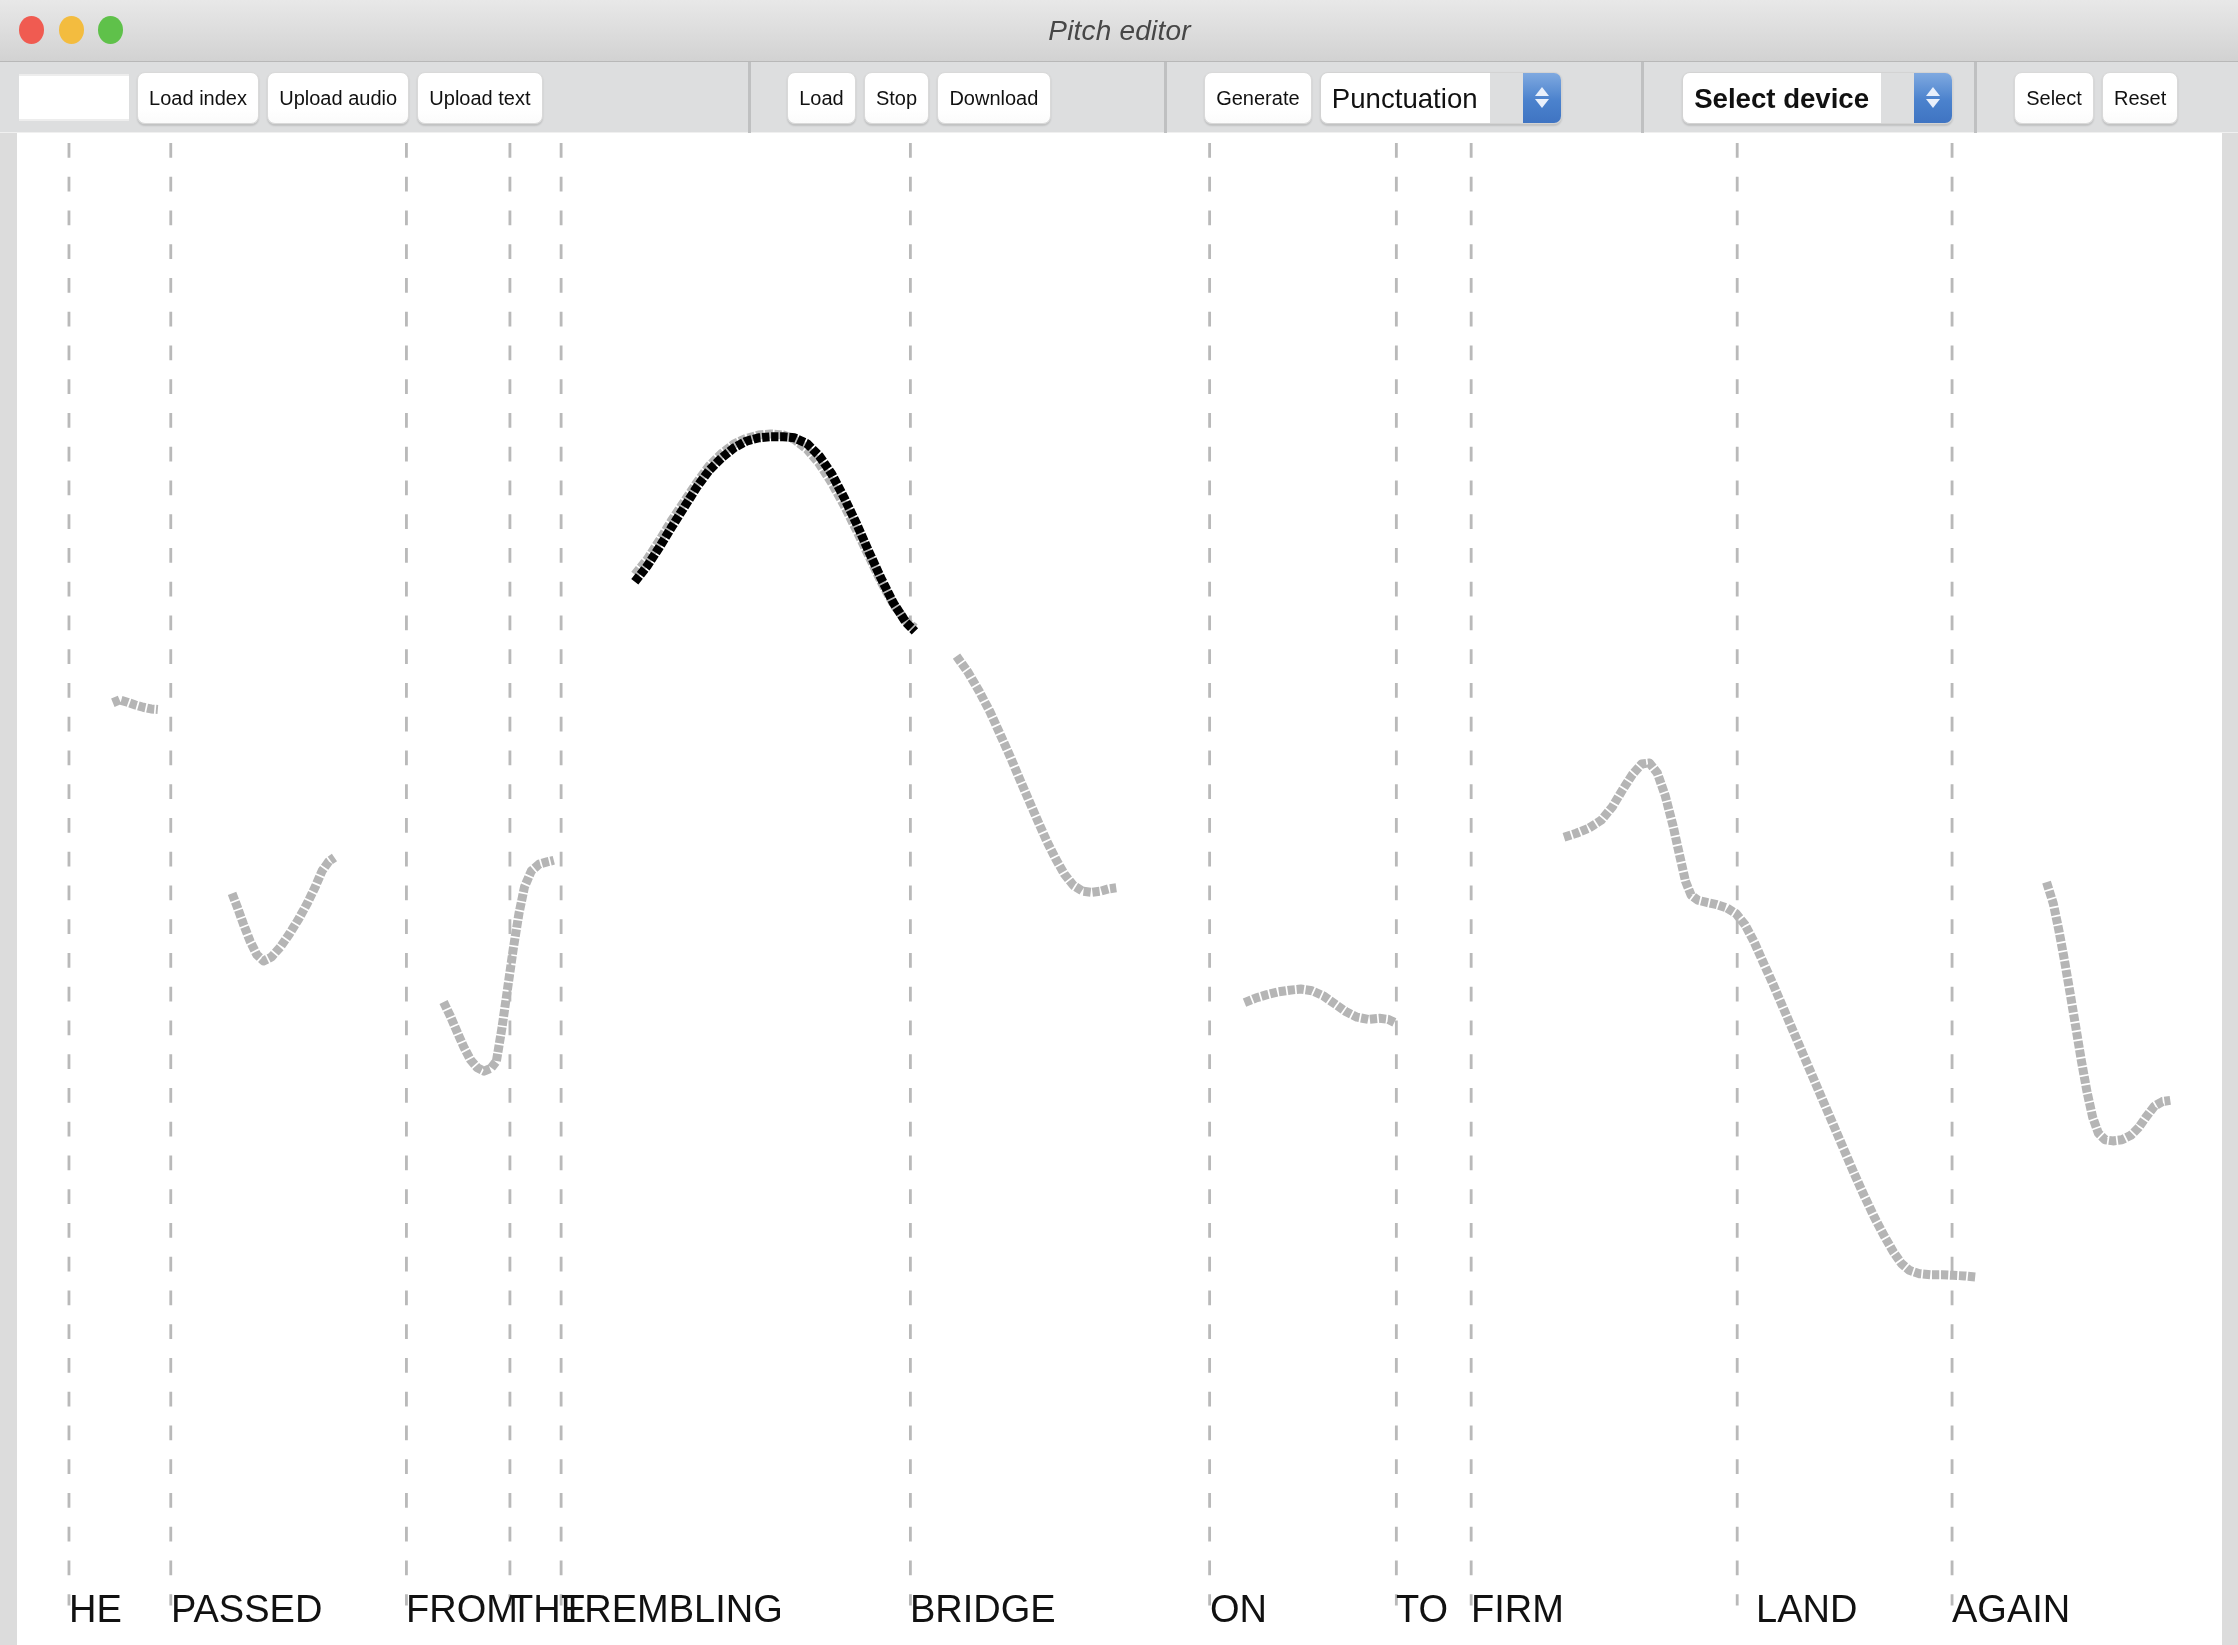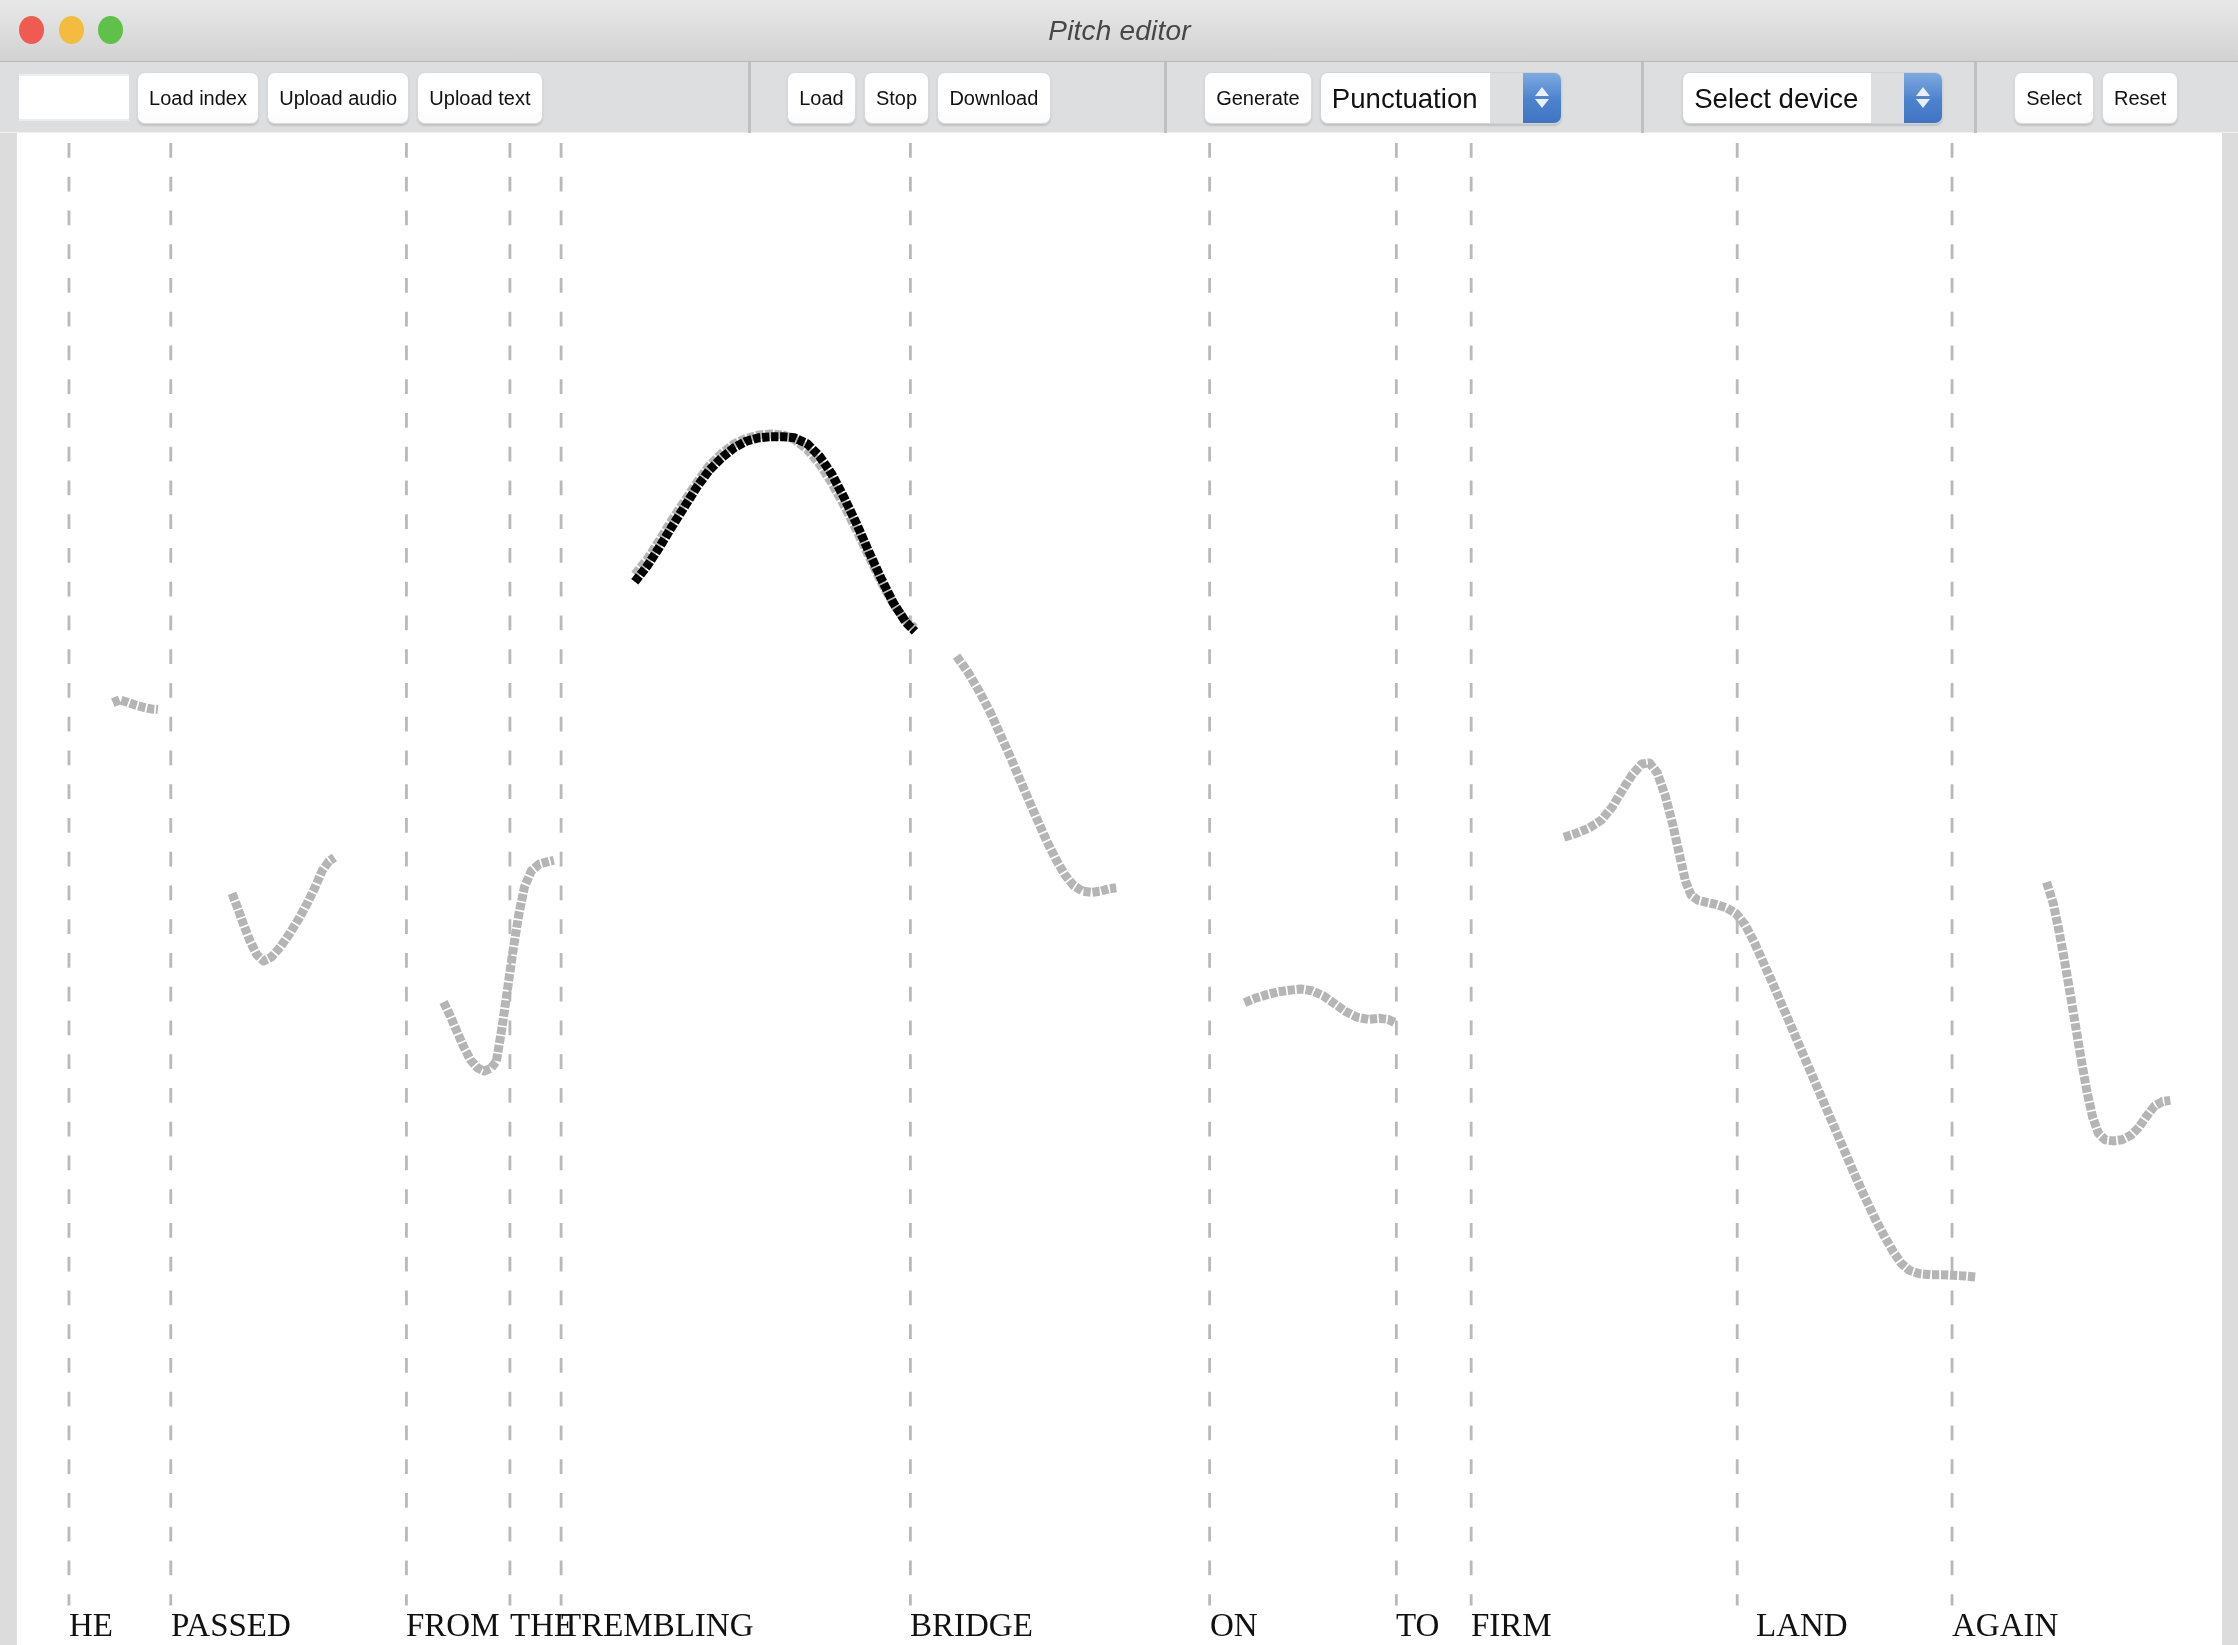--- a/index.html
+++ b/index.html
@@ -164,25 +164,25 @@
   .canvas svg { display: block; }
 
   .word-labels {
     position: absolute;
     left: 0; top: 0;
     width: 2205px; height: 1513px;
     pointer-events: none;
   }
   .word-label {
     position: absolute;
-    bottom: 2px;
-    font-size: 33px;
+    bottom: 15px;
+    font-size: 38px;
     color: #111111;
     white-space: nowrap;
-    font-family: Liberation Serif, serif;
+    font-family: Liberation Sans, sans-serif;
   }
 </style>
 </head>
 <body>
 
 <div id="app">
 
   <div class="titlebar">
     <div class="traffic">
       <div class="light red"></div>
@@ -217,21 +217,21 @@
         <div class="sel-label">Punctuation</div>
         <div class="sel-arrows">
           <span class="up"></span>
             <span class="down"></span>
         </div>
       </div>
     </div>
 
     <div class="tb-sep" style="left:1641px;"></div>
 
-    <div class="tb-group" style="left:1682px;">
+    <div class="tb-group" style="left:1682px;font-weight:bold;">
       <div class="tb-select">
         <div class="sel-label">Select device</div>
         <div class="sel-arrows">
           <span class="up"></span>
             <span class="down"></span>
         </div>
       </div>
     </div>
 
     <div class="tb-sep" style="left:1974px;"></div>

